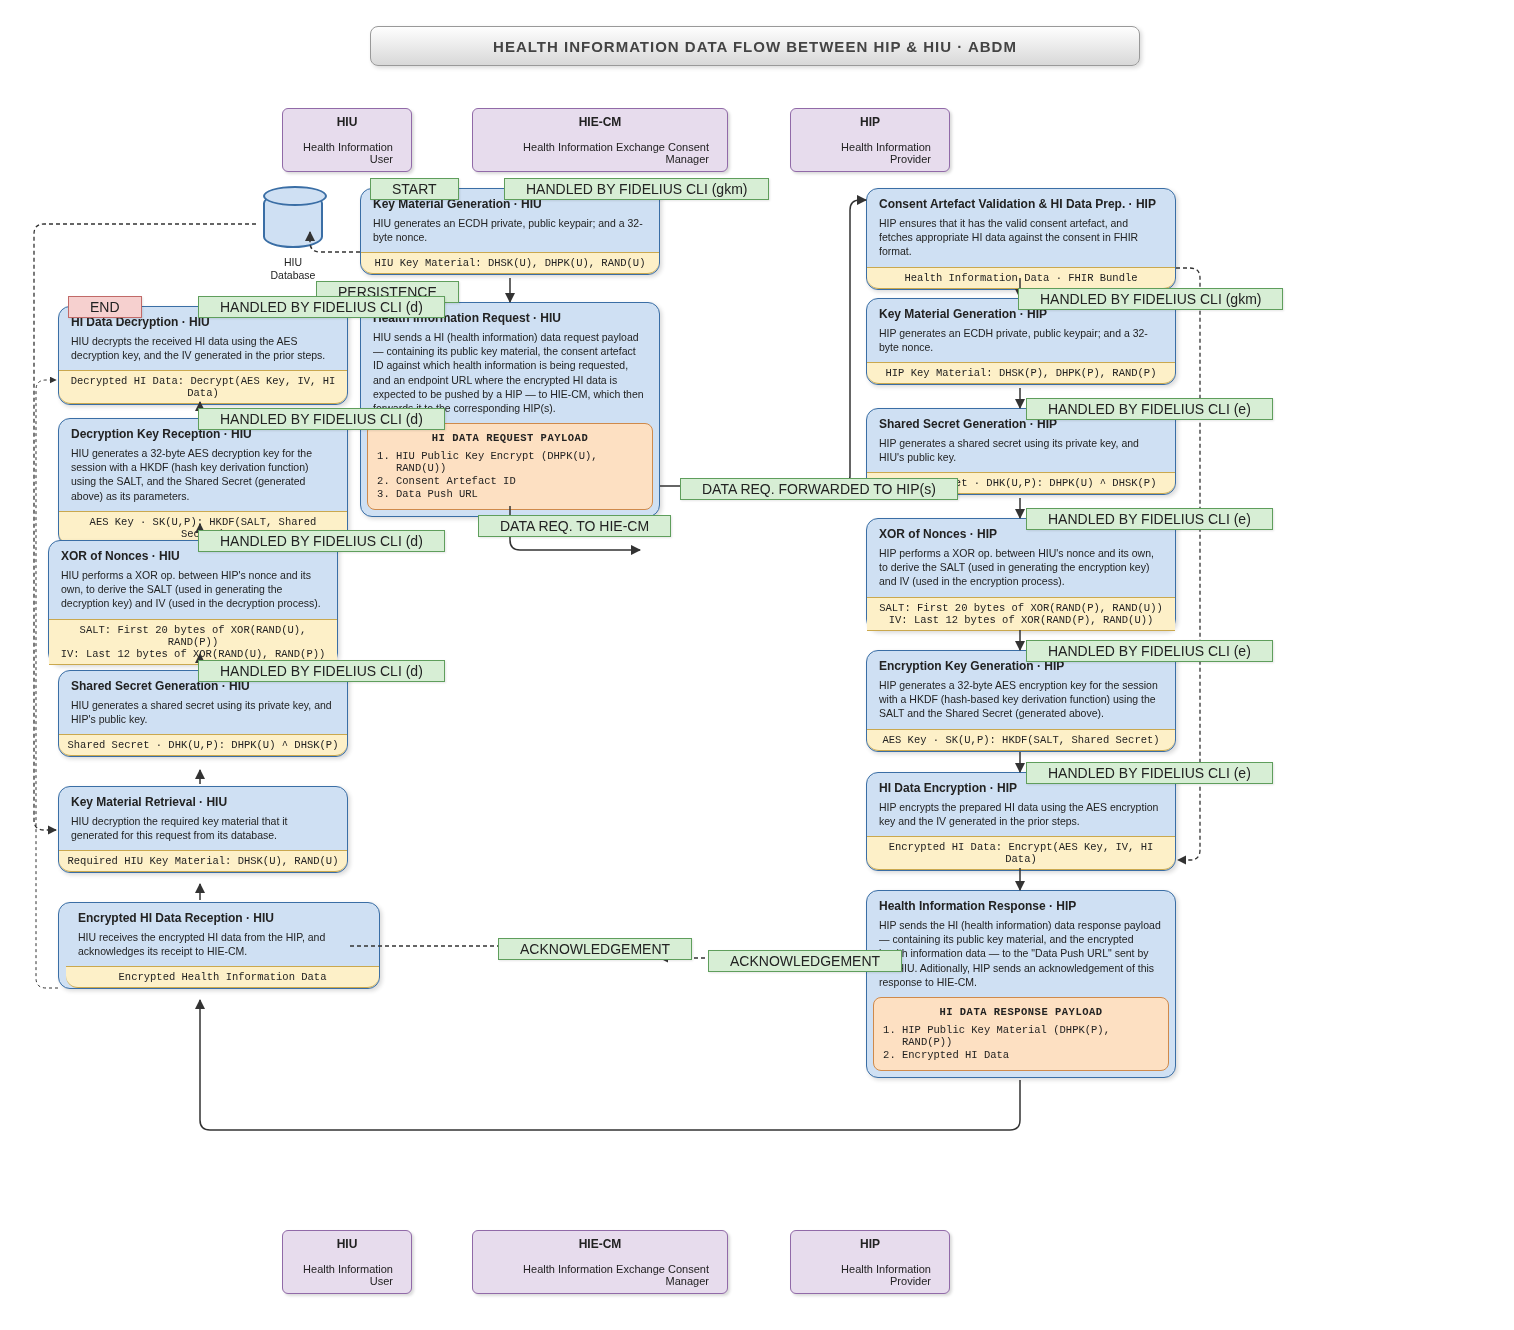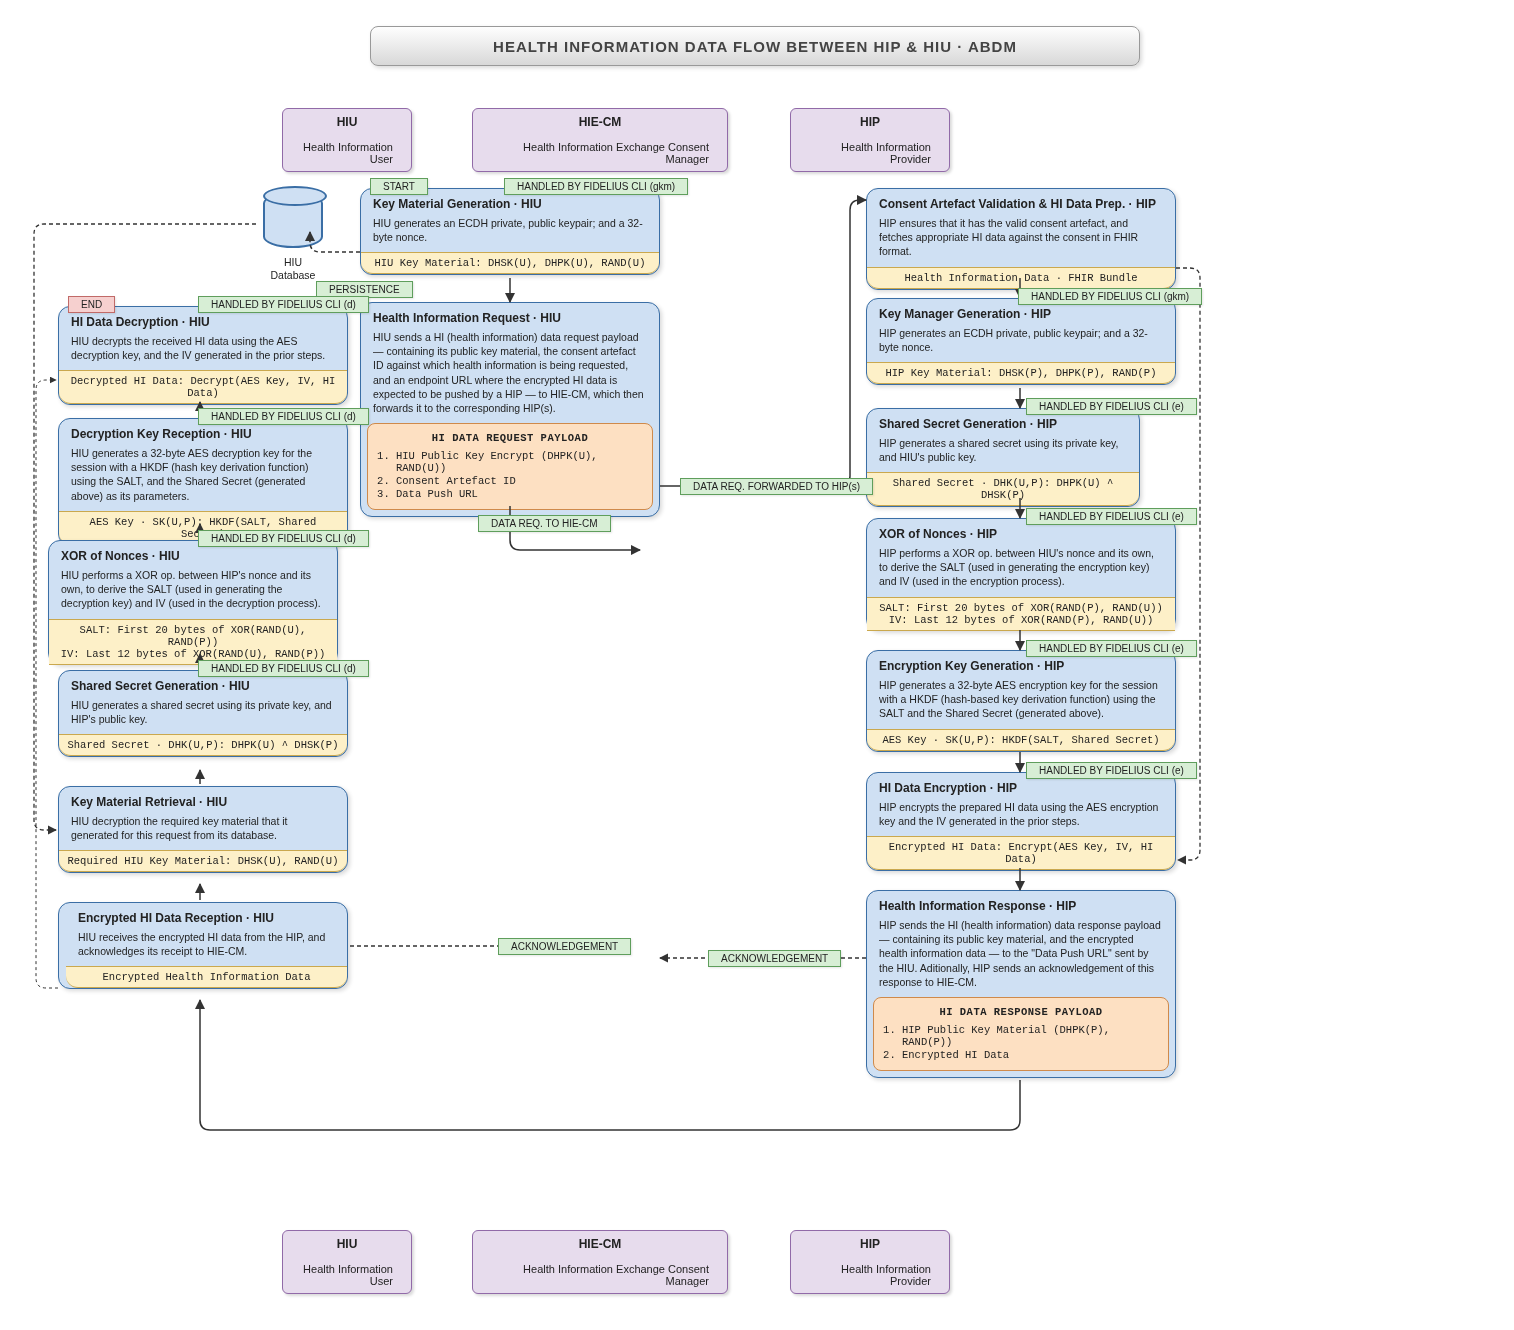--- a/index.html
+++ b/index.html
@@ -99,22 +99,22 @@
     text-align: center; font-weight: bold; letter-spacing: 0.5px;
     font-size: 10.5px; margin-bottom: 6px;
   }
   .payload ol { margin: 0; padding-left: 18px; }
   .payload li { margin: 1px 0; }
   .tag {
     position: absolute;
     background: #d7eed5;
     border: 1px solid #5f9e5c;
     border-radius: 0;
-    font-size: 10px;
-    padding: 2px 12px;
+    font-size: 14px;
+    padding: 2px 21px;
     box-shadow: 1px 1px 2px rgba(0,0,0,0.1);
     white-space: nowrap;
     z-index: 5;
   }
   .tag.red { background: #f6d0cf; border-color: #c16a68; }
   svg.arrows {
     position: absolute; left:0; top:0; width:1474px; height:1290px;
     pointer-events: none;
   }
 </style>
@@ -180,27 +180,27 @@
   <div class="tag" style="left:458px; top:495px;">DATA REQ. TO HIE-CM</div>
   <div class="tag" style="left:660px; top:458px;">DATA REQ. FORWARDED TO HIP(s)</div>
 
   <div class="box" style="left:846px; top:168px; width:310px;">
     <div class="box-title">Consent Artefact Validation &amp; HI Data Prep. · HIP</div>
     <div class="box-body">HIP ensures that it has the valid consent artefact, and fetches appropriate HI data against the consent in FHIR format.</div>
     <div class="band">Health Information Data · FHIR Bundle</div>
   </div>
 
   <div class="box" style="left:846px; top:278px; width:310px;">
-    <div class="box-title">Key Manager Generation · HIP</div>
+    <div class="box-title">Key Material Generation · HIP</div>
     <div class="box-body">HIP generates an ECDH private, public keypair; and a 32-byte nonce.</div>
     <div class="band">HIP Key Material: DHSK(P), DHPK(P), RAND(P)</div>
   </div>
   <div class="tag" style="left:998px; top:268px;">HANDLED BY FIDELIUS CLI (gkm)</div>
 
-  <div class="box" style="left:846px; top:388px; width:274px;">
+  <div class="box" style="left:846px; top:388px; width:310px;">
     <div class="box-title">Shared Secret Generation · HIP</div>
     <div class="box-body">HIP generates a shared secret using its private key, and HIU's public key.</div>
     <div class="band">Shared Secret · DHK(U,P): DHPK(U) ^ DHSK(P)</div>
   </div>
   <div class="tag" style="left:1006px; top:378px;">HANDLED BY FIDELIUS CLI (e)</div>
 
   <div class="box" style="left:846px; top:498px; width:310px;">
     <div class="box-title">XOR of Nonces · HIP</div>
     <div class="box-body">HIP performs a XOR op. between HIU's nonce and its own, to derive the SALT (used in generating the encryption key) and IV (used in the encryption process).</div>
     <div class="band" style="border-radius:0; margin-bottom:-11px;">
@@ -267,21 +267,21 @@
     <div class="band">Shared Secret · DHK(U,P): DHPK(U) ^ DHSK(P)</div>
   </div>
   <div class="tag" style="left:178px; top:640px;">HANDLED BY FIDELIUS CLI (d)</div>
 
   <div class="box" style="left:38px; top:766px; width:290px;">
     <div class="box-title">Key Material Retrieval · HIU</div>
     <div class="box-body">HIU decryption the required key material that it generated for this request from its database.</div>
     <div class="band">Required HIU Key Material: DHSK(U), RAND(U)</div>
   </div>
 
-  <div class="box" style="left:38px; top:882px; width:290px;padding-left:19px;">
+  <div class="box" style="left:38px; top:882px; width:322px;padding-left:19px;">
     <div class="box-title">Encrypted HI Data Reception · HIU</div>
     <div class="box-body">HIU receives the encrypted HI data from the HIP, and acknowledges its receipt to HIE-CM.</div>
     <div class="band">Encrypted Health Information Data</div>
   </div>
   <div class="tag" style="left:478px; top:918px;">ACKNOWLEDGEMENT</div>
   <div class="tag" style="left:688px; top:930px;">ACKNOWLEDGEMENT</div>
 
   <svg class="arrows">
     <defs>
       <marker id="arr" viewBox="0 0 10 10" refX="9" refY="5" markerWidth="7" markerHeight="7" orient="auto">

